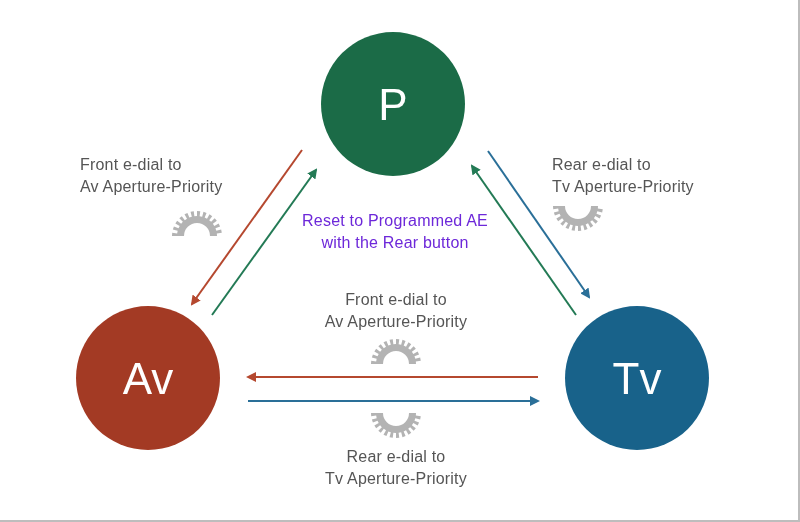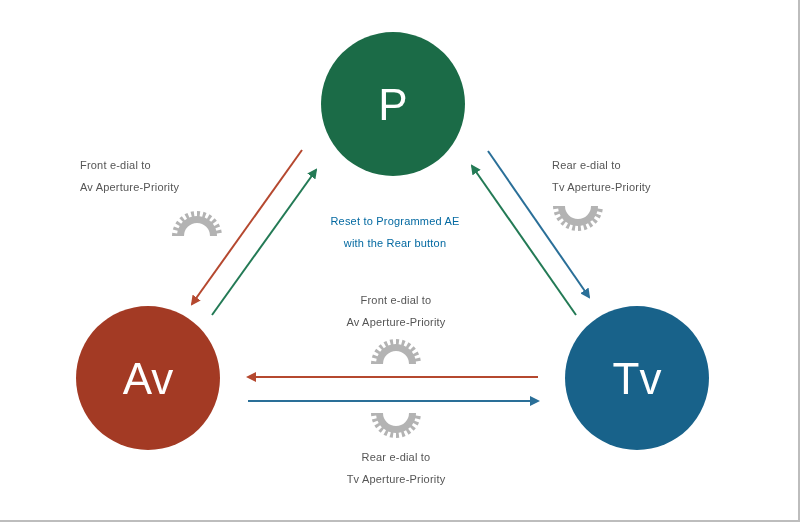--- a/index.html
+++ b/index.html
@@ -3,21 +3,21 @@
   <meta charset="utf-8">
   <style>
     html, body { margin: 0; padding: 0; background: #ffffff; }
     body { width: 800px; height: 522px; position: relative; overflow: hidden;
            font-family: "Liberation Sans", sans-serif; }
     .frame { position: absolute; left: 0; top: 0; width: 798px; height: 520px;
              border-right: 2px solid #bdbdbd; border-bottom: 2px solid #bdbdbd; background: #fff; }
     svg.diagram { position: absolute; left: 0; top: 0; }
     .node-label { font-family: "Liberation Sans", sans-serif; fill: #ffffff; text-anchor: middle;
                   dominant-baseline: central; }
-    .lbl { position: absolute; font-size: 11px; line-height: 22px; color: #555555;
+    .lbl { position: absolute; font-size: 16px; line-height: 22px; color: #555555;
            font-family: "Liberation Sans", sans-serif; letter-spacing: 0.2px; white-space: nowrap; }
     .lbl div { display: block; }
     .center { text-align: center; }
   </style>
 </head>
 <body>
 
 <div class="frame"></div>
 
 <svg class="diagram" width="800" height="522" viewBox="0 0 800 522">
@@ -68,21 +68,21 @@
 <div class="lbl" style="left: 80px; top: 154px; color: rgb(85, 85, 85);">
   <div>Front e-dial to</div>
   <div>Av Aperture-Priority</div>
 </div>
 
 <div class="lbl" style="left: 552px; top: 154px; color: rgb(85, 85, 85);">
   <div>Rear e-dial to</div>
   <div>Tv Aperture-Priority</div>
 </div>
 
-<div class="lbl center" style="left: 290px; top: 210px; width: 210px; color: #0369a1;">
+<div class="lbl center" style="left: 290px; top: 210px; width: 210px; color: #6d28d9;">
   <div>Reset to Programmed AE</div>
   <div>with the Rear button</div>
 </div>
 
 <div class="lbl center" style="left: 296px; top: 289px; width: 200px; color: rgb(85, 85, 85);">
   <div>Front e-dial to</div>
   <div>Av Aperture-Priority</div>
 </div>
 
 <div class="lbl center" style="left: 296px; top: 446px; width: 200px; color: rgb(85, 85, 85);">

